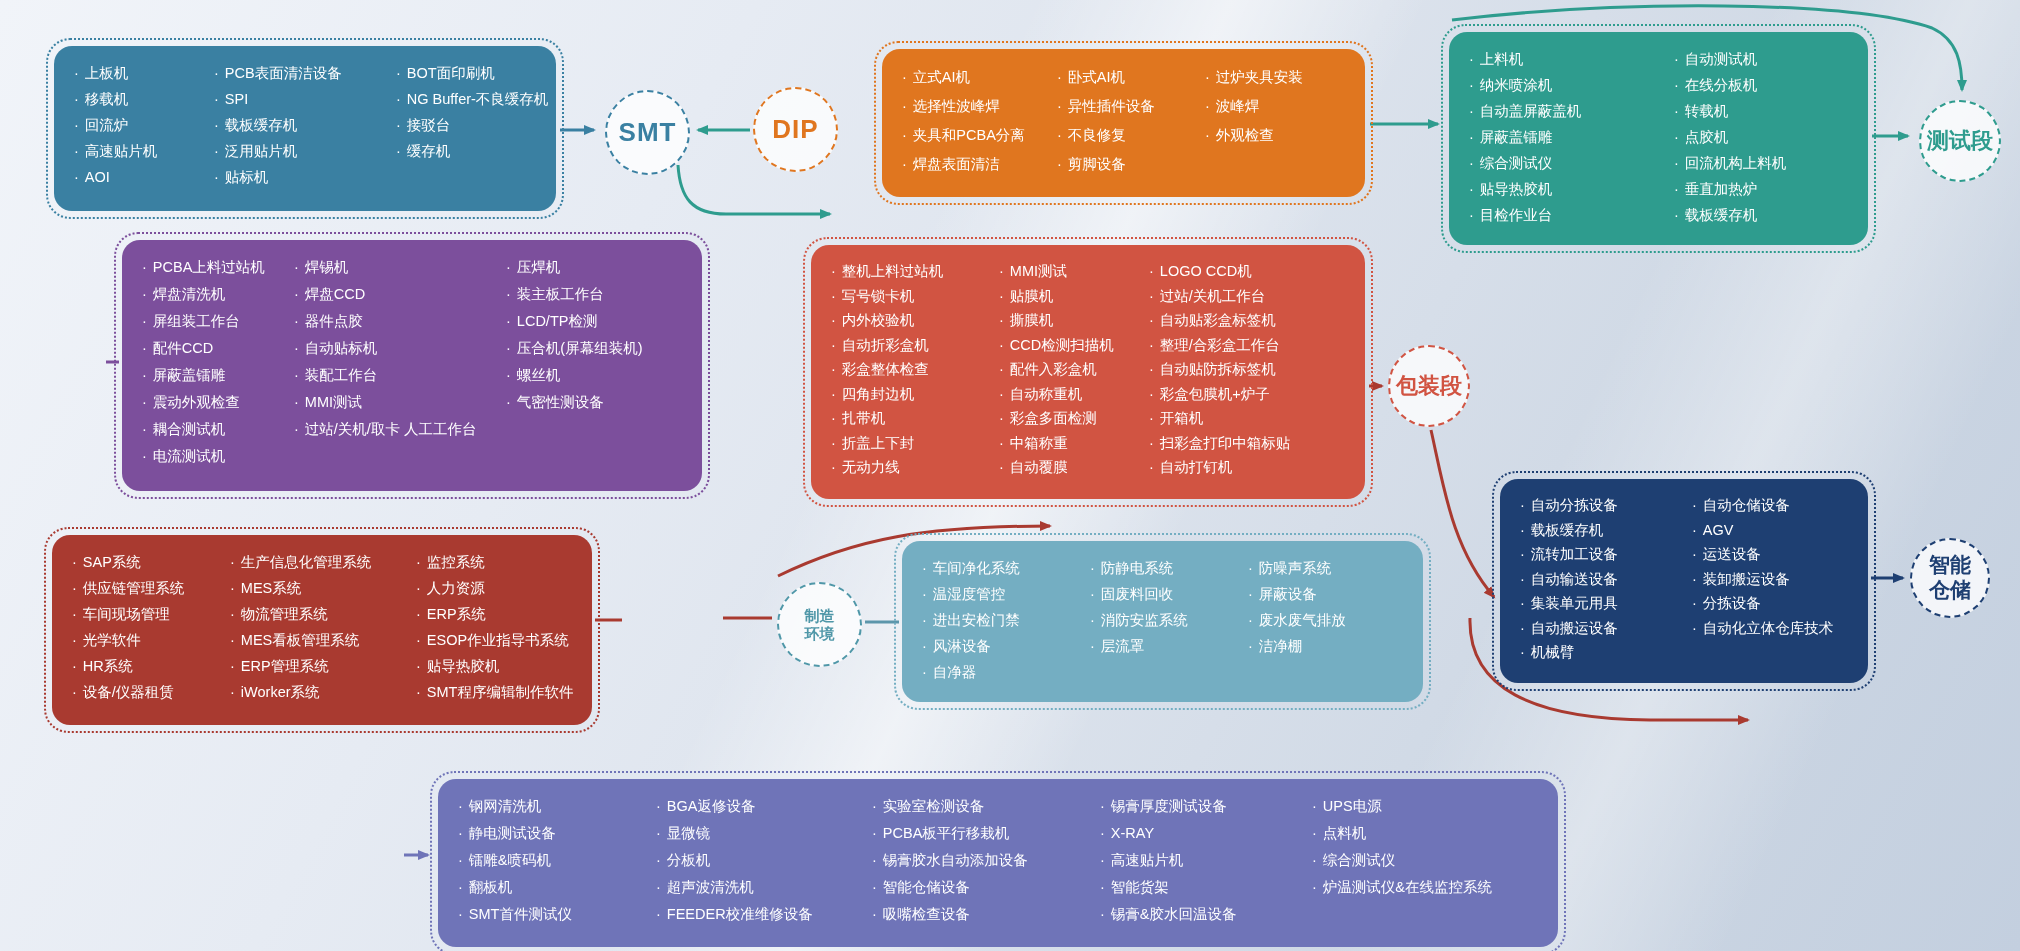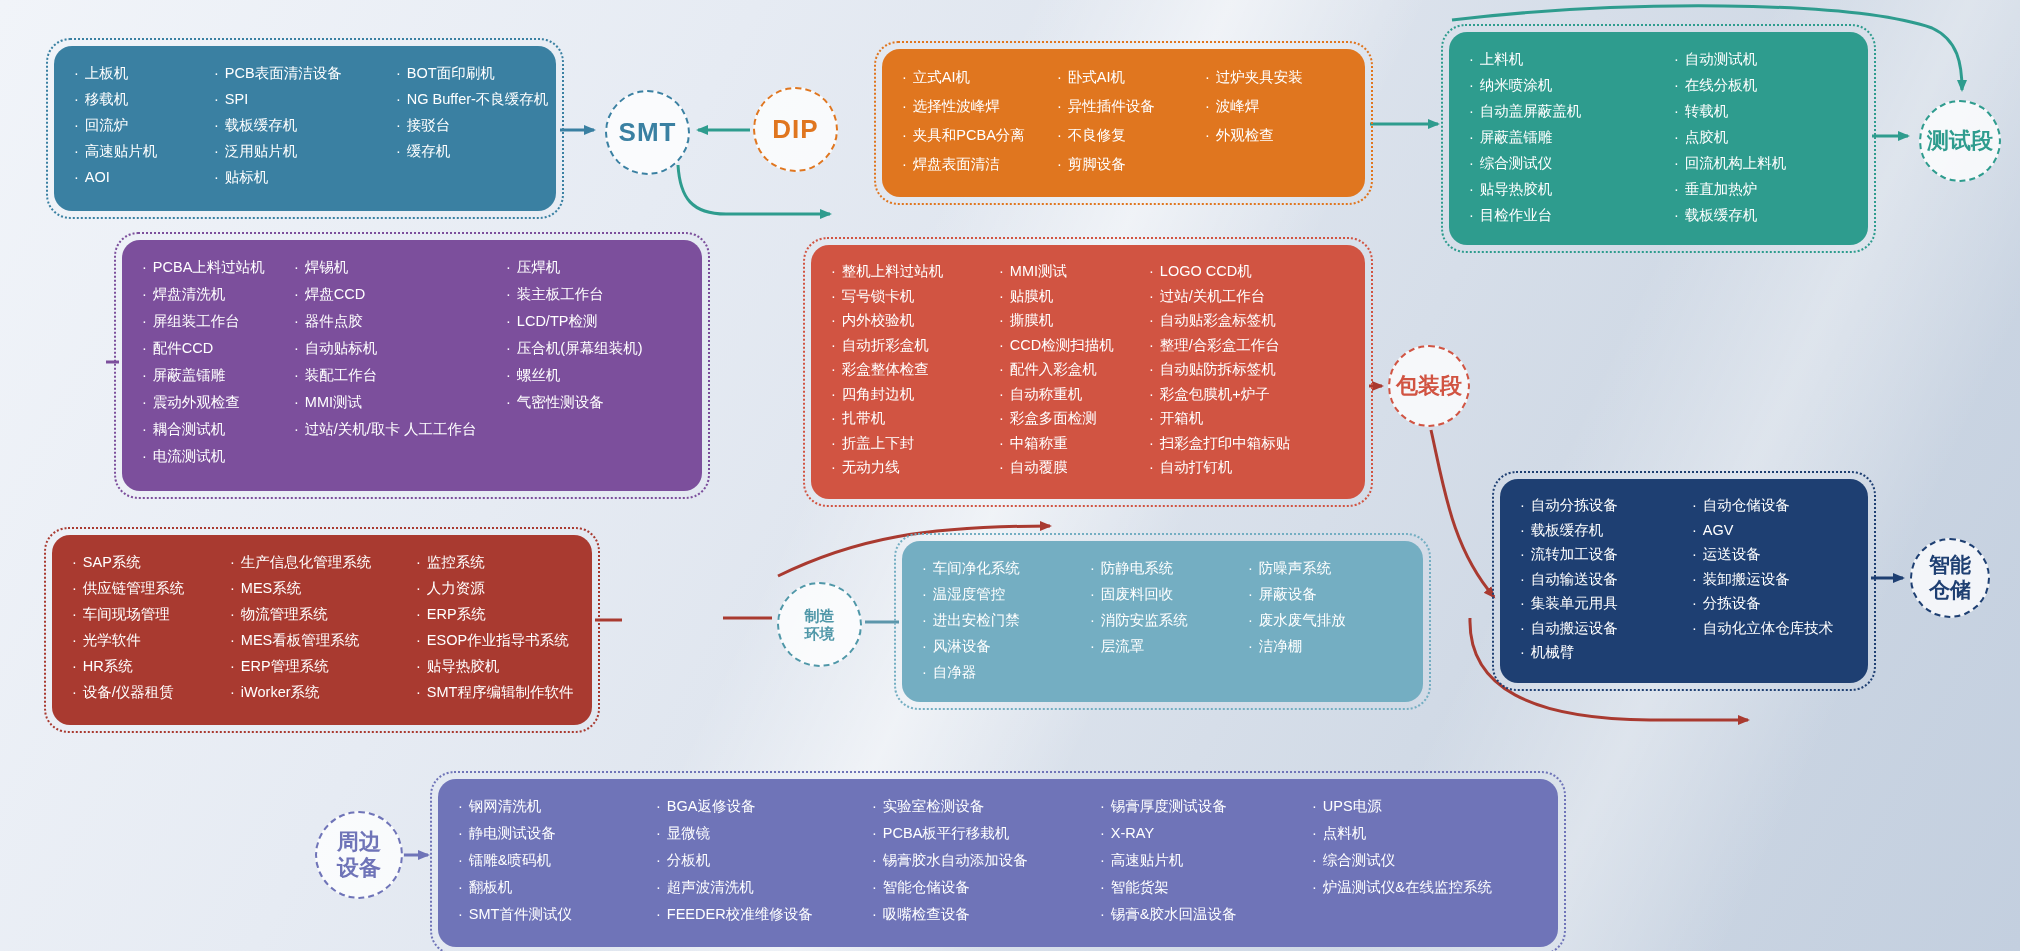--- a/index.html
+++ b/index.html
@@ -839,17 +839,13 @@
     <span class="circle-label">包装段</span>
   </div>
   <div class="circle c-environment">
     <span class="circle-label">制造
 环境</span>
   </div>
   <div class="circle c-warehouse">
     <span class="circle-label">智能
 仓储</span>
   </div>
-  <div class="circle c-peripheral">
-    <span class="circle-label">周边
-设备</span>
-  </div>
 </div>
 
 </body></html>

